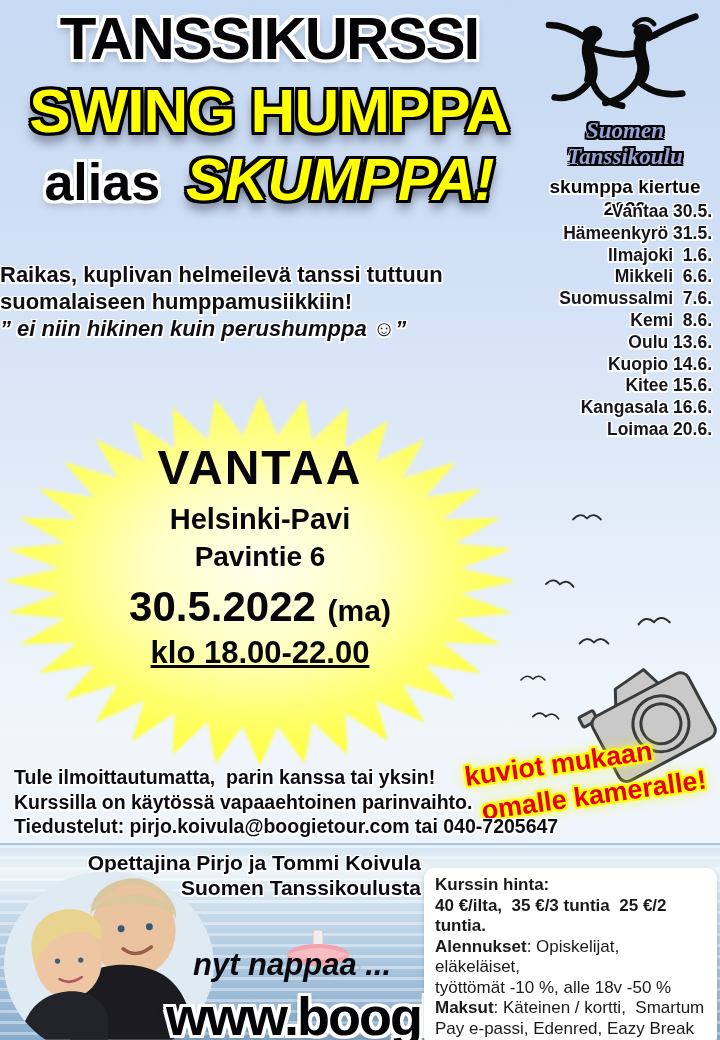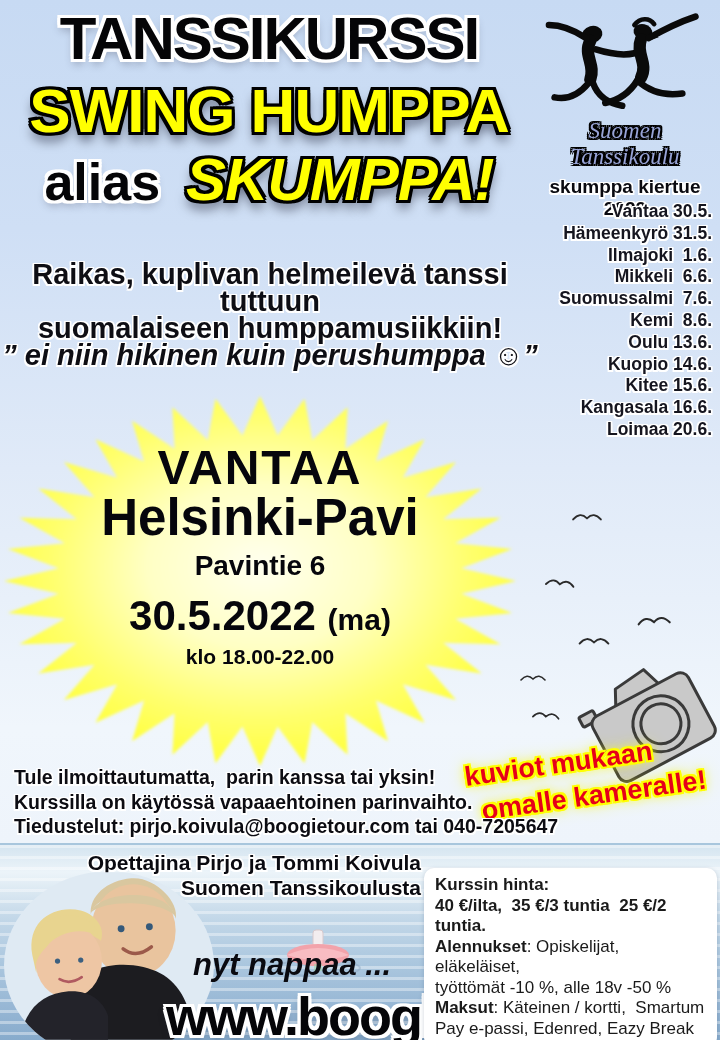--- a/index.html
+++ b/index.html
@@ -20,40 +20,40 @@
   
   .title-block { left:0; top:8px; width:538px; text-align:center; }
   .t1 { font-size:60px; font-weight:800; letter-spacing:-2px; color:#050507; line-height:1.04; }
   .t2 { font-size:62px; font-weight:800; letter-spacing:-1px; color:#ffff00; line-height:1.0; margin-top:10px; }
   .t3 { margin-top:8px; line-height:1.0; }
   .t3 .alias { font-size:52px; font-weight:800; color:#050507; }
   .t3 .skumppa { font-size:60px; font-weight:800; font-style:italic; color:#ffff00; margin-left:26px; letter-spacing:-1px; }
 
   
   .logo { right:4px; top:10px; width:182px; text-align:center; }
-  .logo-name { font-family:"Liberation Serif", serif; font-style:italic; font-weight:400; font-size:23px; color:#97a3d6; letter-spacing:0px; margin-top:-4px; }
+  .logo-name { font-family:"Liberation Serif", serif; font-style:italic; font-weight:700; font-size:23px; color:#97a3d6; letter-spacing:0px; margin-top:-4px; }
   .logo-tour { font-size:19px; font-weight:700; color:#0a0a10; margin-top:6px;text-align:center; }
 
   
   .tour-list { right:8px; top:201px; text-align:right; font-size:17.5px; font-weight:700; color:#15151f; line-height:21.8px; }
   .tour-item { white-space:pre-wrap; }
 
   
-  .subtitle { left:0; top:261px; width:540px; text-align:center; font-size:29px; font-weight:700; color:#0e0e14; line-height:27px; }
+  .subtitle { left:0; top:261px; width:540px; font-size:22px; font-weight:700; color:#0e0e14; line-height:27px; }
   .subtitle .quote { font-style:italic; }
 
   
   .star-svg { left:-2px; top:392px; }
   .star-text { left:30px; top:444px; width:460px; text-align:center; color:#06060c; }
   .ev-city { font-size:48px; font-weight:800; letter-spacing:2px; line-height:1.0; }
-  .ev-venue { font-size:51px; font-weight:800; line-height:1.0; }
+  .ev-venue { font-size:29px; font-weight:800; line-height:1.0; margin-top:13px; }
   .ev-addr { font-size:28px; font-weight:800; line-height:1.0; margin-top:9px; }
   .ev-date { font-size:42px; font-weight:800; line-height:1.0; margin-top:15px; }
   .ev-date .wd { font-size:30px; }
-  .ev-time { font-size:21px; font-weight:800; line-height:1.0; margin-top:9px; }
+  .ev-time { font-size:31px; font-weight:800; line-height:1.0; margin-top:9px;text-decoration:underline; }
 
   
   .bird { position:absolute; }
   .camera { left:576px; top:648px; }
   .kuviot { left:466px; top:740px; width:270px; transform:rotate(-8deg); font-size:27px; font-weight:800; color:#e60019; line-height:36px;
     text-shadow:-2px -2px 0 #ffff00,2px -2px 0 #ffff00,-2px 2px 0 #ffff00,2px 2px 0 #ffff00,-2px 0 0 #ffff00,2px 0 0 #ffff00,0 -2px 0 #ffff00,0 2px 0 #ffff00,0 0 9px #ffff00,0 0 16px #ffff33; }
   .kuviot .l2 { margin-left:12px; }
 
   
   .info { left:14px; top:765px; font-size:19.5px; font-weight:700; color:#0c0c12; line-height:24.5px; }

